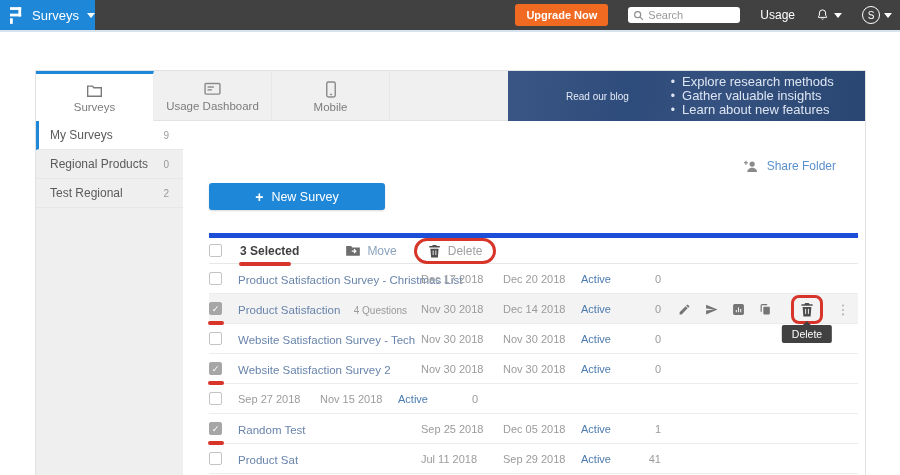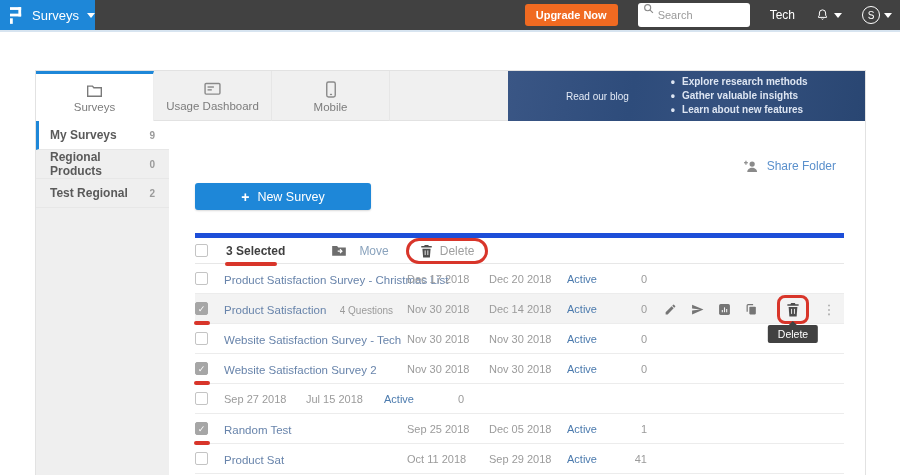--- a/index.html
+++ b/index.html
@@ -9,21 +9,21 @@
 
   
   .topbar { position:absolute; left:0; top:0; width:900px; height:30px; background:#414141; display:flex; align-items:center; }
   .brand { width:95px; height:30px; background:#1e87d8; display:flex; align-items:center; padding-left:10px; cursor:pointer; }
   .brand .logo { width:13px; height:17px; margin-right:9px; }
   .brand .brand-label { color:#fff; font-size:13px; }
   .brand .caret { margin-left:8px; }
   .caret { width:0; height:0; border-left:4px solid transparent; border-right:4px solid transparent; border-top:5px solid #fff; display:inline-block; }
   .topbar-right { margin-left:auto; display:flex; align-items:center; gap:20px; padding-right:8px; }
   .upgrade-btn { background:#f06a21; color:#fff; font-size:11px; font-weight:bold; border:none; border-radius:3px; padding:5px 11px; cursor:pointer; }
-  .searchbox { background:#fff; border-radius:3px; width:112px; height:24px; display:flex; padding:0 5px; }
+  .searchbox { background:#fff; border-radius:3px; width:112px; height:16px; display:flex; align-items:center; padding:0 5px; }
   .searchbox svg { flex:none; margin-right:4px; }
   .searchbox input { border:none; outline:none; width:100%; font-size:11px; font-family:inherit; color:#555; background:transparent; }
   .searchbox input::placeholder { color:#9a9a9a; }
   .help-link { color:#fff; font-size:12px; cursor:pointer; }
   .bell-wrap { display:flex; align-items:center; gap:4px; cursor:pointer; }
   .avatar-wrap { display:flex; align-items:center; gap:4px; cursor:pointer; }
   .avatar { width:18px; height:18px; border:1px solid #fff; border-radius:50%; color:#fff; font-size:10px; display:flex; align-items:center; justify-content:center; }
   .topbar-accent { position:absolute; left:0; top:30px; width:900px; height:2px; background:#d7e4f0; }
 
   
@@ -31,46 +31,46 @@
 
   
   .tabstrip { display:flex; height:50px; background:#f0f0f0; border-bottom:1px solid #e2e2e2; }
   .tab { width:118px; height:50px; display:flex; flex-direction:column; align-items:center; justify-content:center; gap:3px; color:#7c7c7c; font-size:11.5px; cursor:pointer; border-right:1px solid #e6e6e6; padding-top:2px; }
   .tab svg { color:#8a8a8a; }
   .tab.active { background:#fff; border-top:3px solid #1e87d8; padding-top:0; border-right:1px solid #eee; margin-bottom:-1px; height:51px; }
   .strip-filler { flex:1; }
   .banner { width:357px; height:50px; background:linear-gradient(100deg,#3a5685 0%,#2e4c7b 35%,#35517f 60%,#294672 100%); display:flex; align-items:center; cursor:pointer; }
   .banner-title { color:#e3eaf5; font-size:10px; margin-left:58px; white-space:nowrap; }
   .banner-bullets { list-style:none; margin-left:42px; }
-  .banner-bullets li { color:#dde5f2; font-size:10px; line-height:14px; display:flex; align-items:center;font-weight:bold; }
+  .banner-bullets li { color:#dde5f2; font-size:13px; line-height:14px; display:flex; align-items:center; }
   .banner-bullets li::before { content:"•"; margin-right:7px; font-size:12px; }
 
   
   .card-body { display:flex; height:354px; }
-  .sidebar { width:133px; background:#efefef; flex:none;font-weight:bold; }
+  .sidebar { width:147px; background:#efefef; flex:none; }
   .side-item { height:29px; display:flex; align-items:center; padding:0 14px; font-size:12px; color:#5a5a5a; cursor:pointer; border-bottom:1px solid #e7e7e7; }
   .side-item .side-count { margin-left:auto; font-size:10px; color:#9a9a9a; }
   .side-item.active { background:#fff; border-left:3px solid #1e87d8; padding-left:11px; }
 
   .main { flex:1; position:relative; background:#fff; }
 
   .share-folder { position:absolute; top:38px; right:29px; display:flex; align-items:center; gap:7px; cursor:pointer; }
   .share-folder svg { color:#8a8a8a; }
   .share-folder span { color:#5a90cc; font-size:12px; }
 
   .new-survey-btn { position:absolute; left:26px; top:62px; width:176px; height:27px; background:#1e87d8; border:none; border-radius:3px; color:#fff; font-family:inherit; font-size:12.5px; cursor:pointer; display:flex; align-items:center; justify-content:center; gap:8px; box-shadow:0 1px 2px rgba(0,0,0,.15); }
   .new-survey-btn .plus { font-size:14px; font-weight:bold; }
 
   
   .toolbar { position:absolute; left:26px; top:112px; width:649px; height:31px; border-top:5px solid #1d4ed8; border-bottom:1px solid #e7e7e7; display:flex; align-items:center; }
   .cb { width:13px; height:13px; border:1px solid #c4c4c4; border-radius:2px; background:#fff; flex:none; cursor:pointer; position:relative; display:flex; align-items:center; justify-content:center; font-size:9px; color:#fff; }
   .cb.checked { background:#a6a6a6; border-color:#a6a6a6; }
   .tb-selected { margin-left:18px; font-size:12px; font-weight:bold; color:#3f3f3f; position:relative; }
   .tb-selected::after { content:""; position:absolute; left:-1px; bottom:-8px; width:52px; height:4px; background:#d8352a; border-radius:2px; }
-  .tb-move { margin-left:46px; display:flex; align-items:center; gap:12px; cursor:pointer; }
+  .tb-move { margin-left:46px; display:flex; align-items:center; gap:6px; cursor:pointer; }
   .tb-move svg { color:#6d6d6d; }
   .tb-move span { color:#8aa3bd; font-size:12px; }
   .tb-delete { margin-left:17px; display:flex; align-items:center; gap:7px; cursor:pointer; border:3px solid #d8352a; border-radius:14px; padding:3px 11px; }
   .tb-delete svg { color:#4d4d4d; }
   .tb-delete span { color:#9f9f9f; font-size:12px; }
 
   
   .rows { position:absolute; left:26px; top:143px; width:649px; }
   .row { display:flex; align-items:center; height:30px; border-bottom:1px solid #ececec; position:relative; }
   .row.hovered { background:#f3f3f3; }
@@ -109,21 +109,21 @@
     </div>
     <div class="topbar-right">
       <button class="upgrade-btn">Upgrade Now</button>
       <div class="searchbox">
         <svg width="11" height="11" viewBox="0 0 20 20">
             <circle cx="8.5" cy="8.5" r="5.5" fill="none" stroke="#8a8a8a" stroke-width="2"></circle>
             <line x1="13" y1="13" x2="18" y2="18" stroke="#8a8a8a" stroke-width="2"></line>
           </svg>
         <input placeholder="Search" style="">
       </div>
-      <span class="help-link">Tech</span>
+      <span class="help-link">Usage</span>
       <span class="bell-wrap">
         <svg width="15" height="15" viewBox="0 0 24 24">
             <path d="M12 3a5 5 0 0 0-5 5v3.5L5.5 14v1h13v-1L17 11.5V8a5 5 0 0 0-5-5z" fill="none" stroke="#fff" stroke-width="1.6"></path>
             <path d="M10.3 17a1.9 1.9 0 0 0 3.4 0" fill="none" stroke="#fff" stroke-width="1.6"></path>
           </svg>
         <span class="caret"></span>
       </span>
       <span class="avatar-wrap">
         <span class="avatar">S</span>
         <span class="caret"></span>
@@ -306,21 +306,21 @@
     <span class="col start">Nov 30 2018</span>
     <span class="col end">Nov 30 2018</span>
     <span class="col status">Active</span>
     <span class="col count">0</span>
 
   </div>
 
   <div class="row">
     <span class="cb"></span>
     <span class="col start">Sep 27 2018</span>
-    <span class="col end">Jul 15 2018</span>
+    <span class="col end">Nov 15 2018</span>
     <span class="col status">Active</span>
     <span class="col count">0</span>
 
   </div>
 
   <div class="row checked">
     <span class="cb checked">✓</span>
     <span class="name-wrap">
       <span class="name">Random Test</span>
       
@@ -331,21 +331,21 @@
     <span class="col count">1</span>
 
   </div>
 
   <div class="row">
     <span class="cb"></span>
     <span class="name-wrap">
       <span class="name">Product Sat</span>
       
     </span>
-    <span class="col start">Oct 11 2018</span>
+    <span class="col start">Jul 11 2018</span>
     <span class="col end">Sep 29 2018</span>
     <span class="col status">Active</span>
     <span class="col count">41</span>
 
   </div>
 </div>
 
       </div>
     </div>
   </div>

